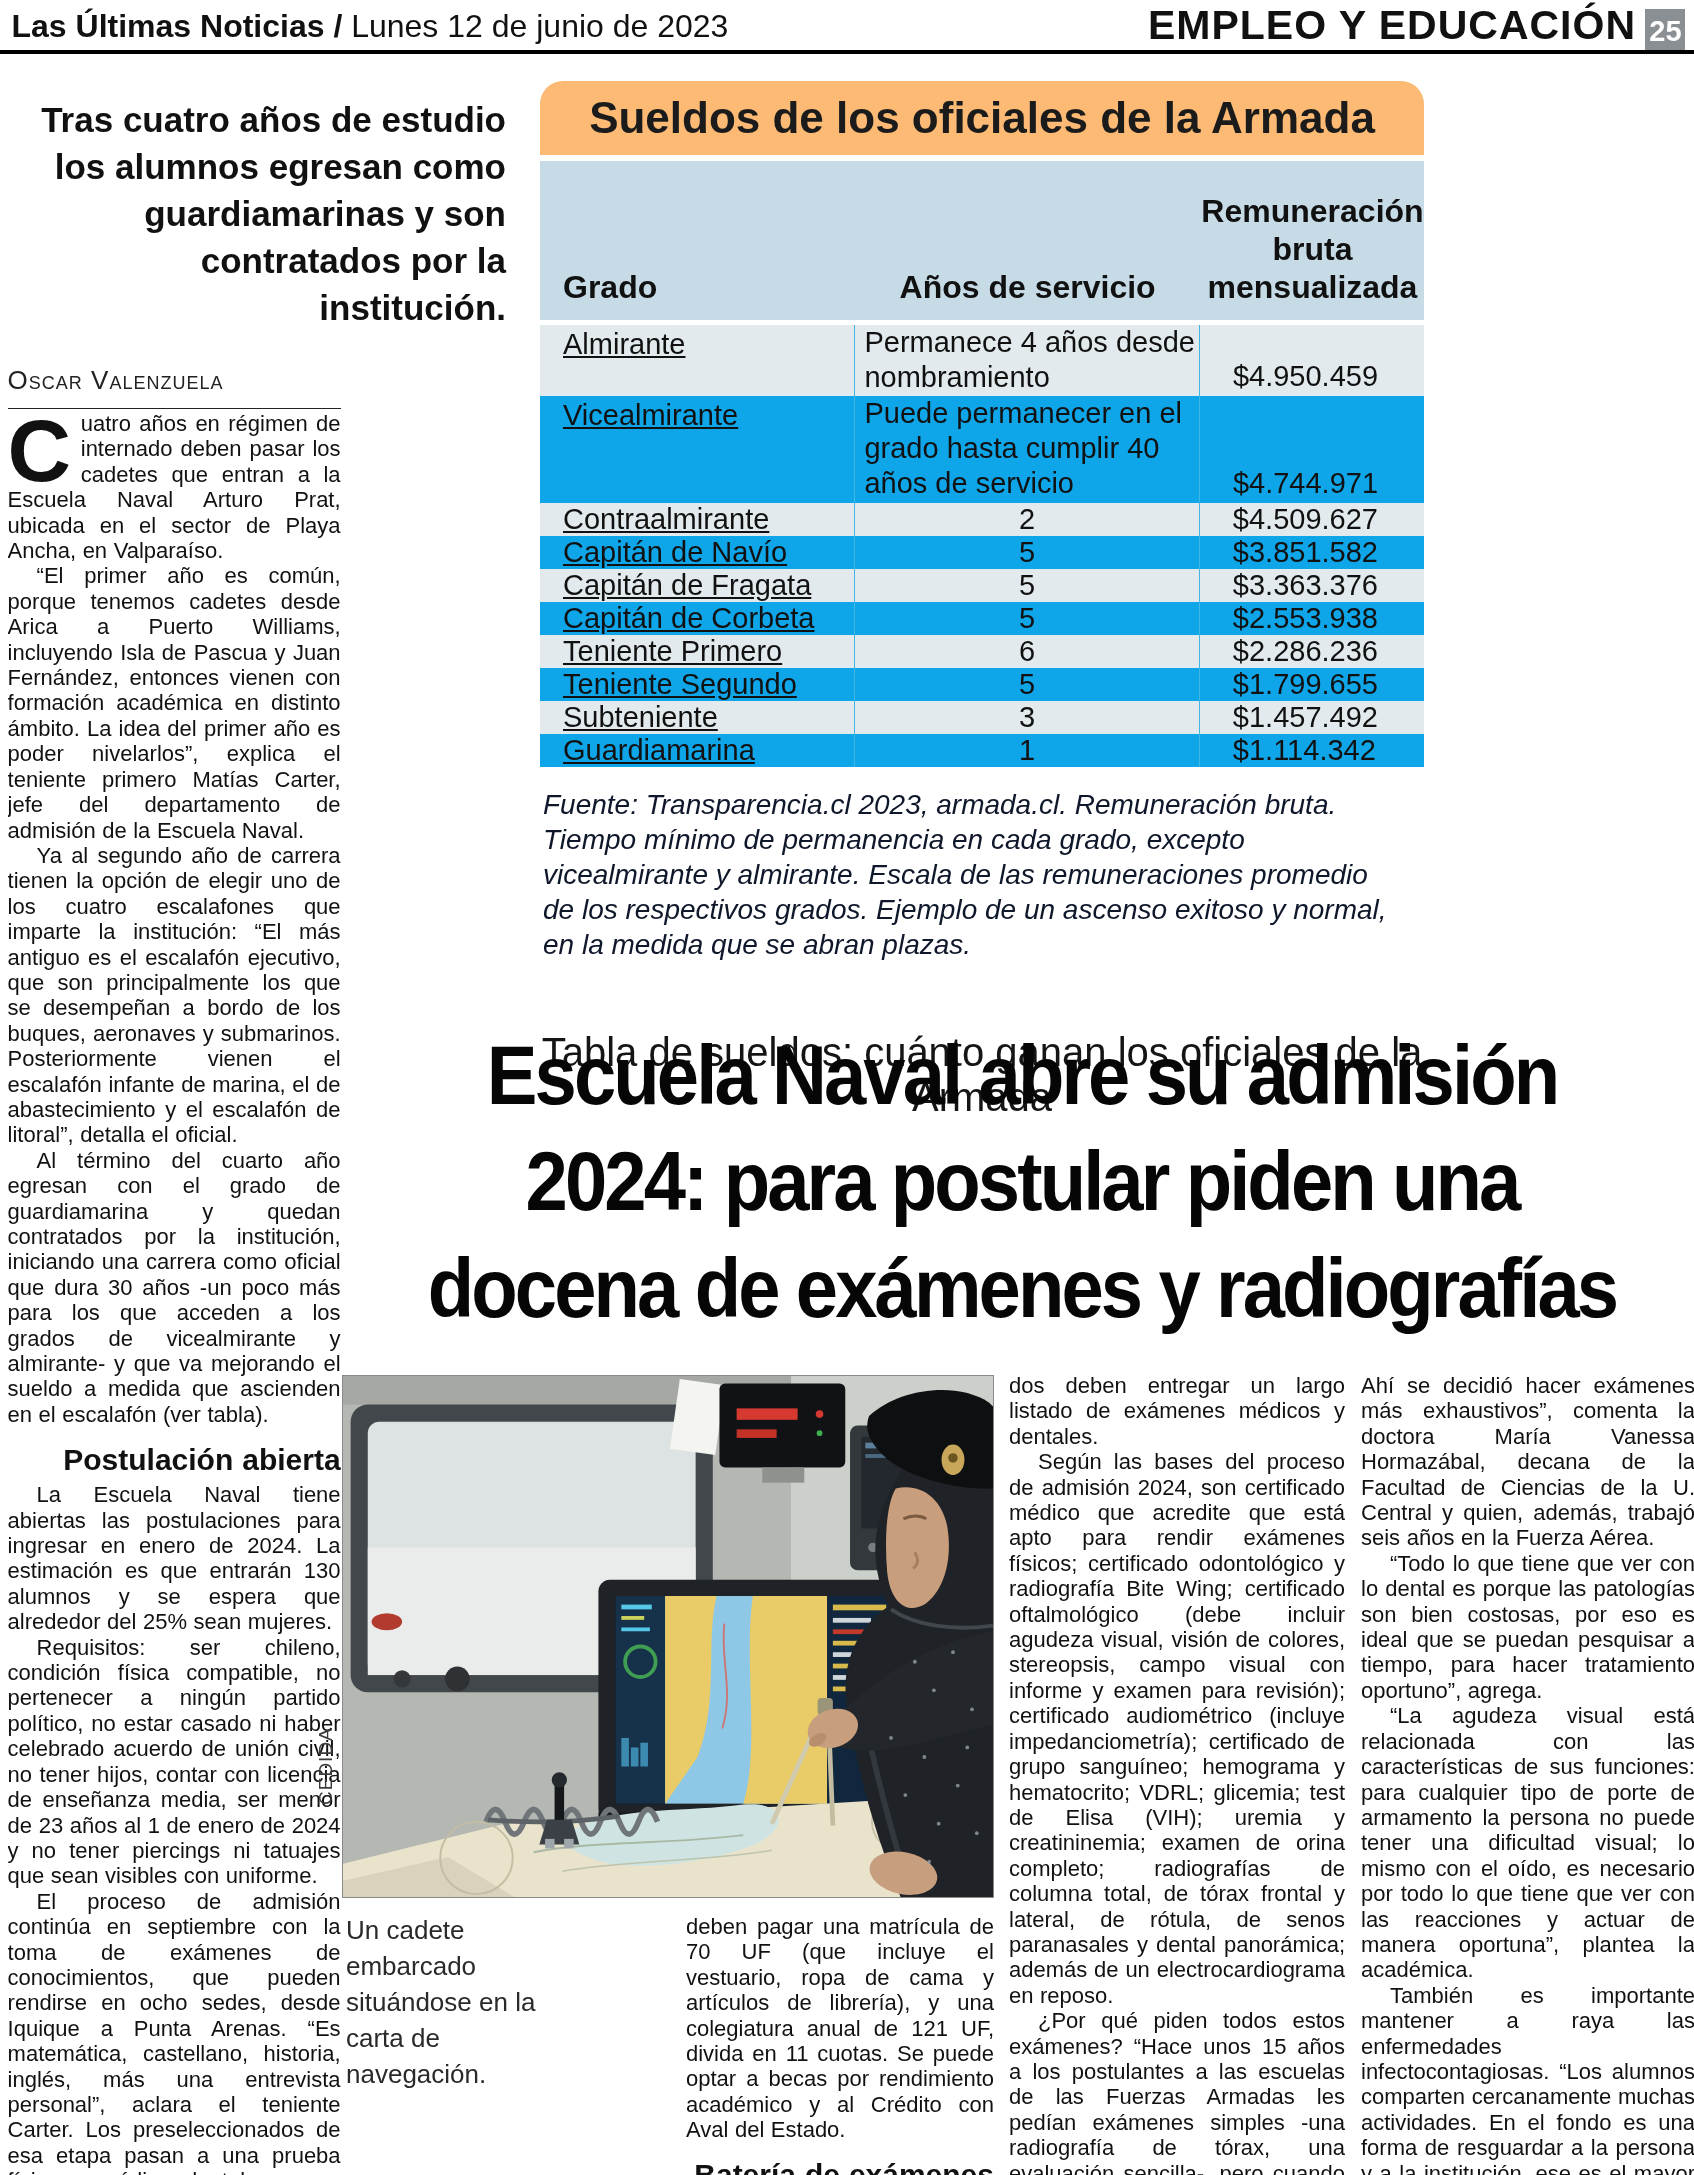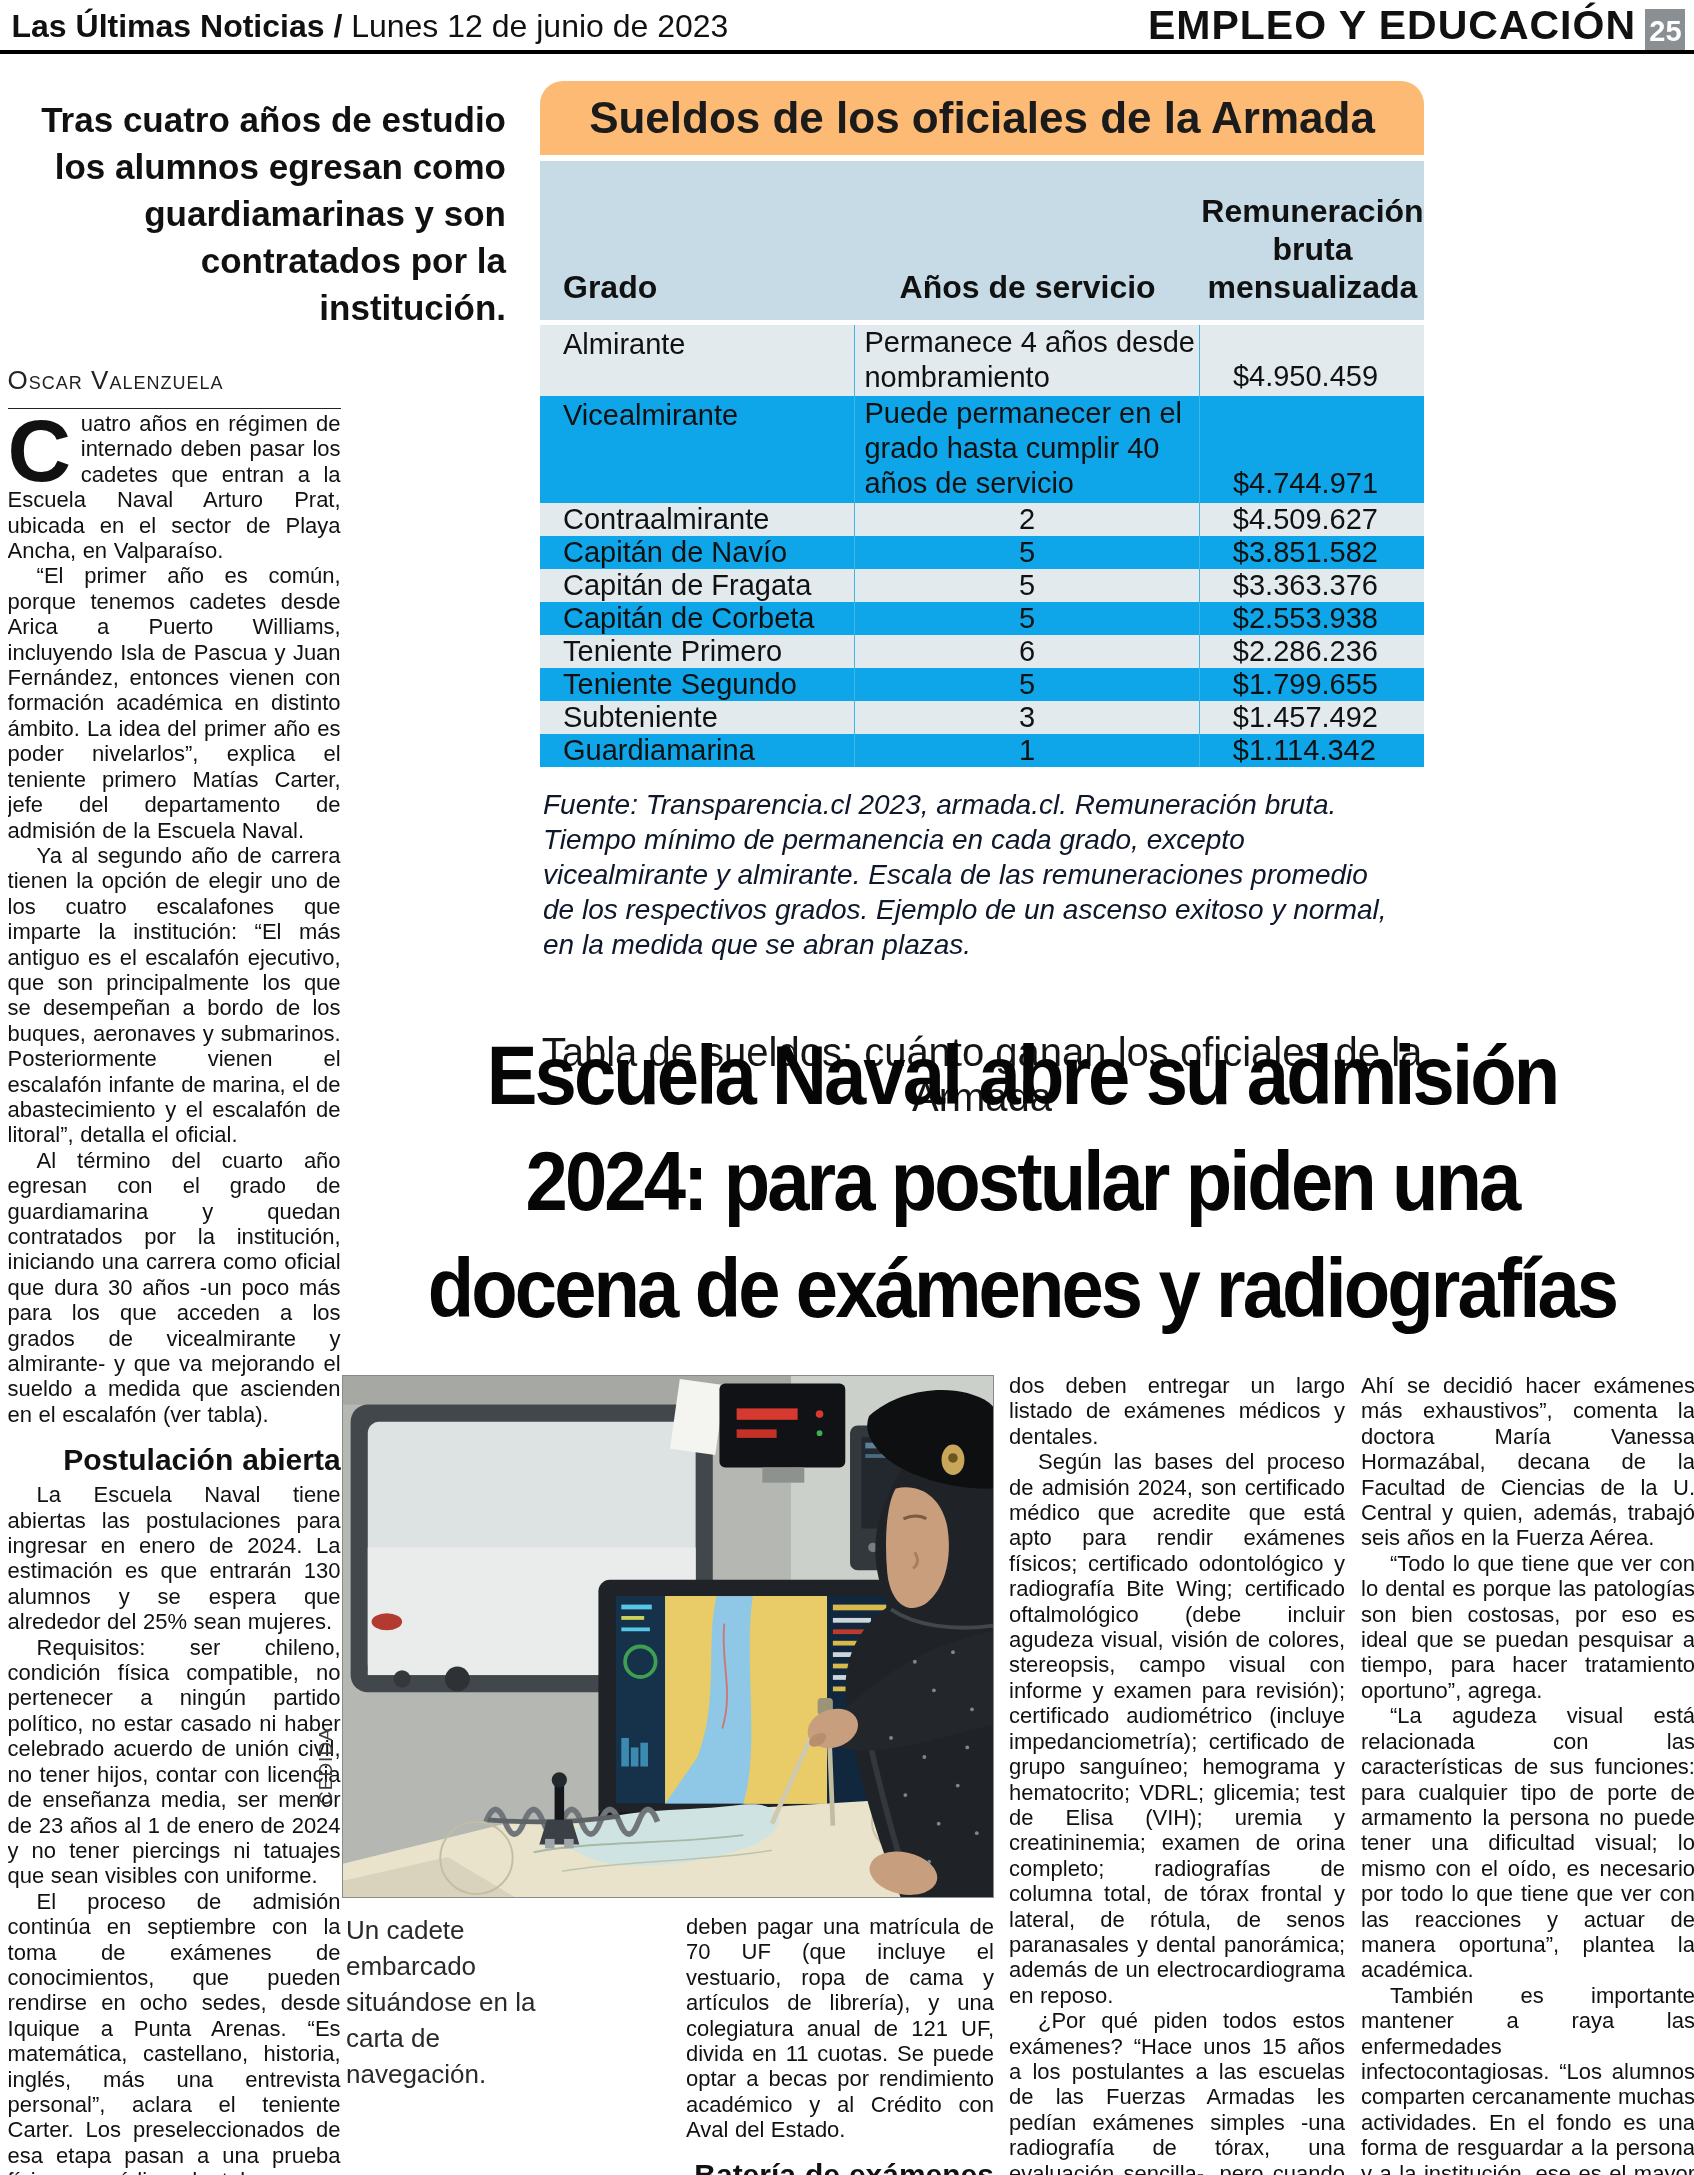--- a/index.html
+++ b/index.html
@@ -36,21 +36,21 @@
   .t-title{height:74px;background:#fdba74;border-radius:23px 23px 0 0;display:flex;align-items:center;
            justify-content:center;font-size:44px;font-weight:bold;color:#1b1b1b;}
   .t-head{margin-top:5.7px;height:159px;background:#c6dbe6;display:flex;}
   .t-head .hc{display:flex;align-items:flex-end;padding-bottom:13.4px;font-weight:bold;font-size:32px;line-height:38px;}
   .hc.c1{width:299px;padding-left:23px;}
   .hc.c2{width:356px;justify-content:center;text-align:center;}
   .hc.c3{width:229px;justify-content:center;text-align:center;}
   .t-body{margin-top:5.7px;}
   .trow{display:flex;}
   .trow .cell{font-size:29px;display:flex;align-items:center;}
-  .cell.g{width:299px;padding-left:23px;}
+  .cell.g{width:299px;padding-left:23px;text-decoration:underline;}
   .cell.y{width:356px;justify-content:center;border-left:1.9px solid #3fb6e4;border-right:1.9px solid #3fb6e4;box-sizing:border-box;}
   .cell.p{width:229px;padding-left:32.5px;box-sizing:border-box;}
   .trow.odd{background:#e2eaee;}
   .trow.even{background:#0ea5e9;}
   .trow.h74{height:71px;}
   .trow.h112{height:107px;}
   .trow.h35{height:33px;}
   .trow.tall .cell{align-items:flex-start;line-height:35px;}
   .trow.tall .cell.y{justify-content:flex-start;padding-left:9.6px;}
   .trow.tall .cell.p{align-items:flex-end;padding-bottom:1.9px;}

